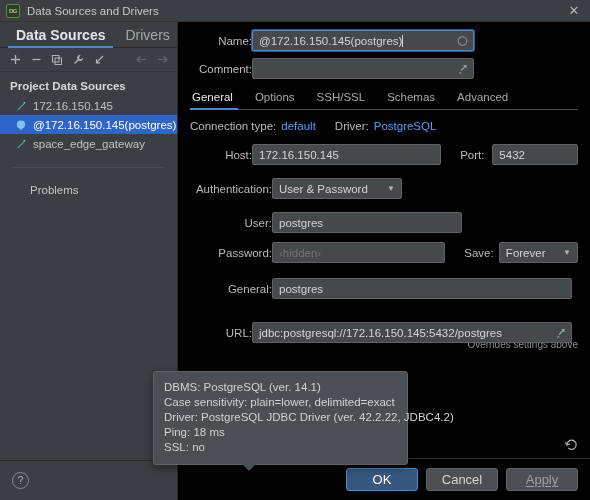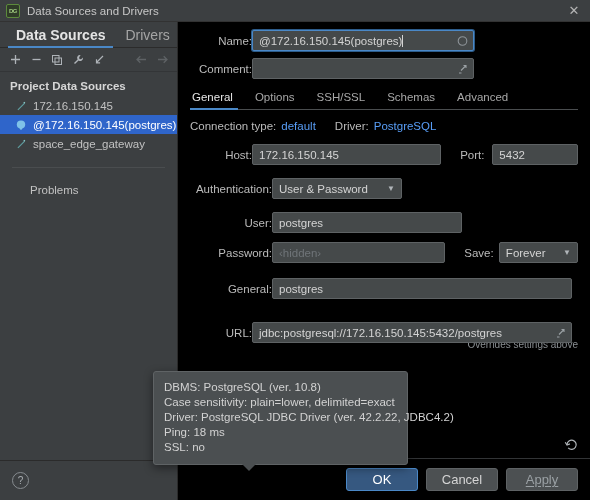--- a/index.html
+++ b/index.html
@@ -477,21 +477,21 @@
       </div>
 
       <div class="btn-bar">
         <div class="btn primary">OK</div>
         <div class="btn">Cancel</div>
         <div class="btn disabled u">Apply</div>
       </div>
     </div>
 
     <div class="tooltip">
-      <div class="tt-line">DBMS: PostgreSQL (ver. 10.8)</div>
+      <div class="tt-line">DBMS: PostgreSQL (ver. 14.1)</div>
       <div class="tt-line">Case sensitivity: plain=lower, delimited=exact</div>
       <div class="tt-line">Driver: PostgreSQL JDBC Driver (ver. 42.2.22, JDBC4.2)</div>
       <div class="tt-line">Ping: 18 ms</div>
       <div class="tt-line">SSL: no</div>
     </div>
 
   </div>
 </div>
 
 </body></html>

